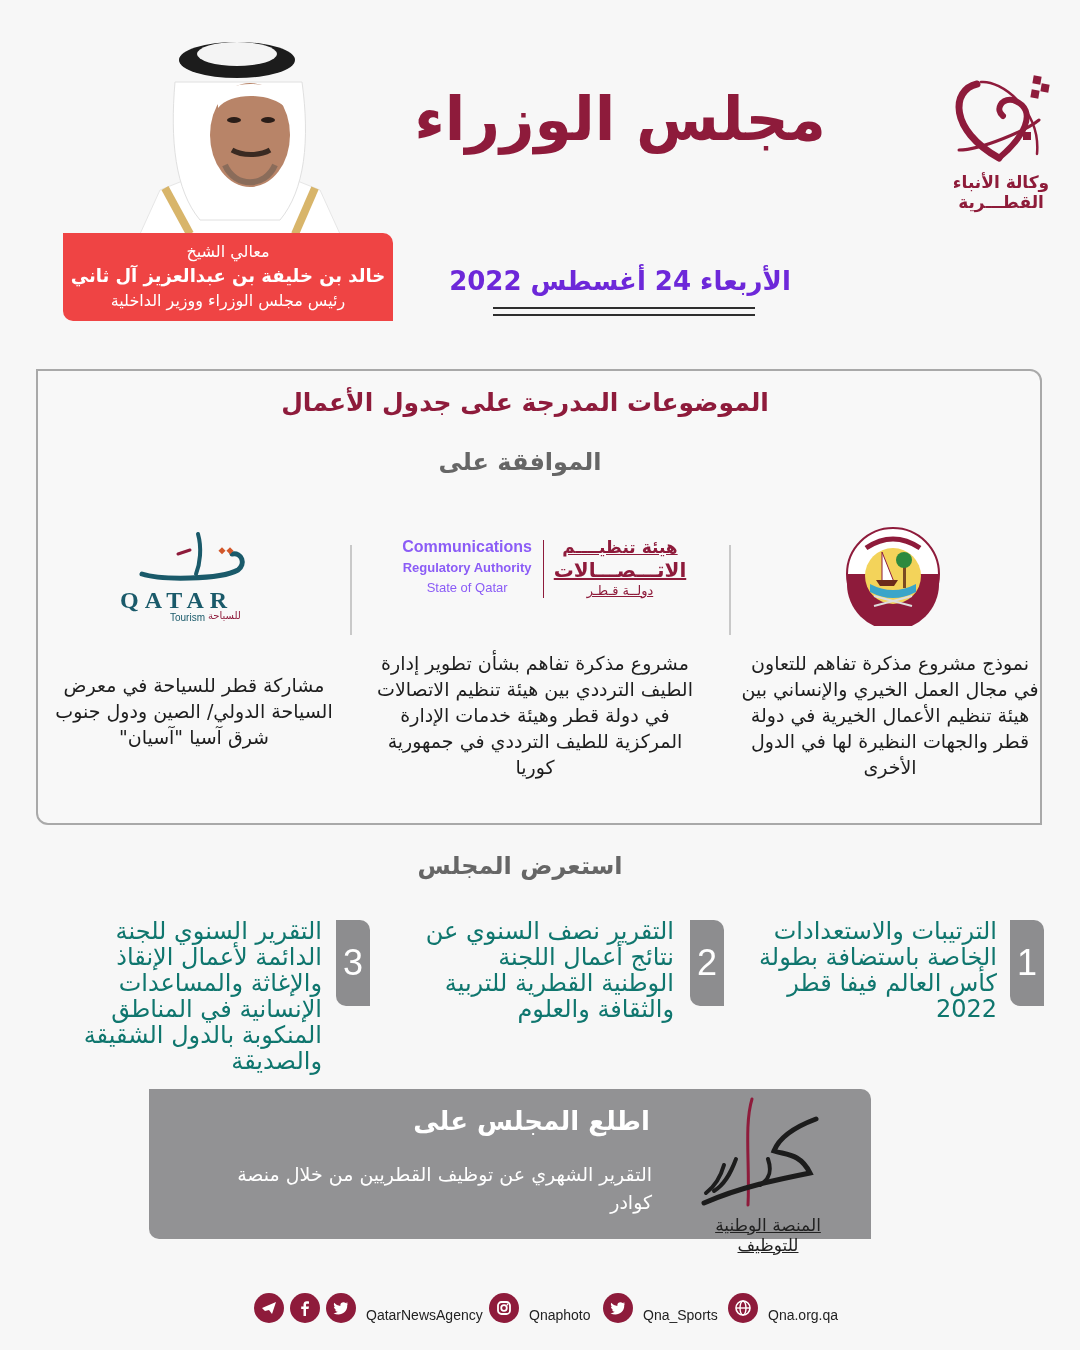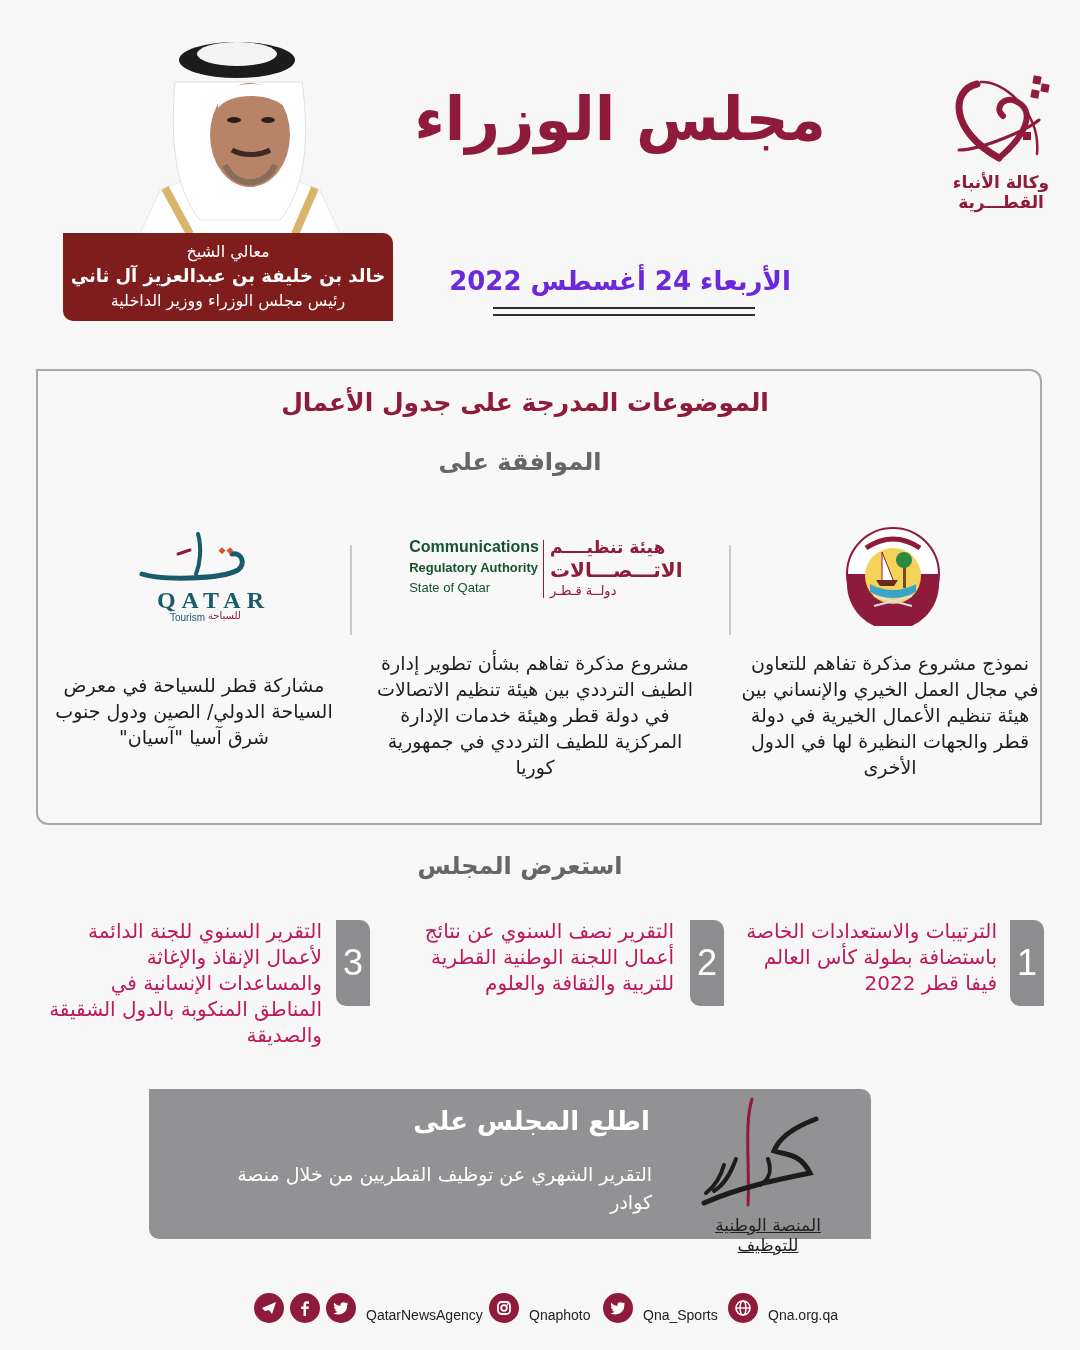--- a/index.html
+++ b/index.html
@@ -9,54 +9,54 @@
 
   
   .logo-qna { left: 941px; top: 70px; width: 140px; height: 150px; }
   .logo-qna .name { position: absolute; left: 0; width: 120px; text-align: center; color: #8e1c3a; font-weight: bold; font-size: 17px; line-height: 20px; }
   .title { left: 400px; top: 78px; width: 440px; text-align: center; color: #8e1b3b; font-weight: bold; font-size: 60px; line-height: 82px; direction: rtl; }
   .date { left: 440px; top: 266px; width: 360px; text-align: center; color: #6d28d9; font-weight: bold; font-size: 26px; direction: rtl; }
   .date-rule { left: 493px; top: 307px; width: 262px; height: 9px; border-top: 2px solid #2e2e2e; border-bottom: 2px solid #2e2e2e; }
 
   
   .portrait { left: 120px; top: 20px; width: 240px; height: 214px; }
-  .caption { left: 63px; top: 233px; width: 330px; height: 88px; background: #7f1d1d; border-radius: 0 10px 0 10px; color: #fff; text-align: center; direction: rtl; padding-top: 8px; }
+  .caption { left: 63px; top: 233px; width: 330px; height: 88px; background: #ef4444; border-radius: 0 10px 0 10px; color: #fff; text-align: center; direction: rtl; padding-top: 8px; }
   .caption .l1 { font-size: 16px; line-height: 22px; }
   .caption .l2 { font-size: 18px; font-weight: bold; line-height: 26px; }
   .caption .l3 { font-size: 16px; line-height: 24px; }
 
   
   .agenda { left: 36px; top: 369px; width: 1006px; height: 456px; border: 2px solid #a9a9a9; border-radius: 0 12px 0 12px; background: #f8f8f8; }
   .agenda-title { left: 230px; top: 388px; width: 590px; text-align: center; color: #8e1b3b; font-weight: bold; font-size: 25px; direction: rtl; }
   .approve-title { left: 380px; top: 448px; width: 280px; text-align: center; color: #666; font-weight: bold; font-size: 24px; direction: rtl; }
   .vdivider { width: 2px; height: 90px; background: #c9c9c9; top: 545px; }
   .card-text { text-align: center; direction: rtl; font-size: 19px; line-height: 26px; color: #1e1e1e; }
 
   
   .cra { left: 388px; top: 536px; width: 306px; height: 70px; }
-  .cra .en { position: absolute; right: 155px; top: 0; text-align: left; color: #14532d; font-family: "Liberation Sans", sans-serif; }
+  .cra .en { position: absolute; right: 162px; top: 0; text-align: center; color: #8b5cf6; font-family: "Liberation Sans", sans-serif; }
   .cra .en .a { font-size: 16px; font-weight: bold; line-height: 22px; }
   .cra .en .b { font-size: 13px; font-weight: bold; line-height: 20px; }
   .cra .en .c { font-size: 13px; line-height: 20px; }
   .cra .sep { position: absolute; left: 155px; top: 4px; width: 1px; height: 58px; background: #8e1b3b; }
-  .cra .ar { position: absolute; left: 162px; top: 0; width: 140px; text-align: left; direction: rtl; color: #8e1b3b; }
+  .cra .ar { position: absolute; left: 162px; top: 0; width: 140px; text-align: center; direction: rtl; color: #8e1b3b; text-decoration: underline; }
   .cra .ar .a { font-size: 17px; font-weight: bold; line-height: 22px; }
   .cra .ar .b { font-size: 20px; font-weight: bold; line-height: 24px; letter-spacing: 2px; }
   .cra .ar .c { font-size: 13px; line-height: 18px; }
 
   
   .qt { left: 120px; top: 530px; width: 150px; height: 90px; text-align: center; }
-  .qt .word { position: absolute; left: 0; top: 57px; width: 150px; text-align: right; color: #1a5a6a; font-family: "Liberation Serif", serif; font-size: 24px; letter-spacing: 6px; font-weight: bold; }
+  .qt .word { position: absolute; left: 0; top: 57px; width: 150px; text-align: left; color: #1a5a6a; font-family: "Liberation Serif", serif; font-size: 24px; letter-spacing: 6px; font-weight: bold; }
   .qt .sub { position: absolute; left: 50px; top: 82px; font-size: 10px; color: #1a5a6a; font-family: "Liberation Sans", sans-serif; }
   .qt .subar { position: absolute; left: 88px; top: 80px; font-size: 10px; color: #8e1b3b; direction: rtl; }
 
   
   .review-title { left: 380px; top: 852px; width: 280px; text-align: center; color: #666; font-weight: bold; font-size: 24px; direction: rtl; }
   .num-tab { width: 34px; height: 86px; background: #8d8d8f; border-radius: 0 10px 0 10px; color: #fff; font-size: 36px; text-align: center; line-height: 86px; font-family: "Liberation Sans", sans-serif; }
-  .review-text { direction: rtl; text-align: right; font-size: 20px; line-height: 26px; color: #be185d; }
+  .review-text { direction: rtl; text-align: right; font-size: 24px; line-height: 26px; color: #0f766e; }
 
   
   .banner { left: 149px; top: 1089px; width: 722px; height: 150px; background: #929294; border-radius: 0 10px 0 10px; }
   .banner-title { left: 380px; top: 1106px; width: 270px; text-align: right; direction: rtl; color: #fff; font-weight: bold; font-size: 26px; }
   .banner-text { left: 220px; top: 1160px; width: 432px; text-align: right; direction: rtl; color: #fff; font-size: 19px; line-height: 28px; }
   .kawader { left: 690px; top: 1095px; width: 140px; height: 140px; }
   .kawader .sub { position: absolute; left: 8px; top: 120px; width: 140px; text-align: center; direction: rtl; font-size: 17px; color: #222; text-decoration: underline; }
 
   
   .social { top: 1293px; height: 30px; display: flex; align-items: flex-end; gap: 6px; }

